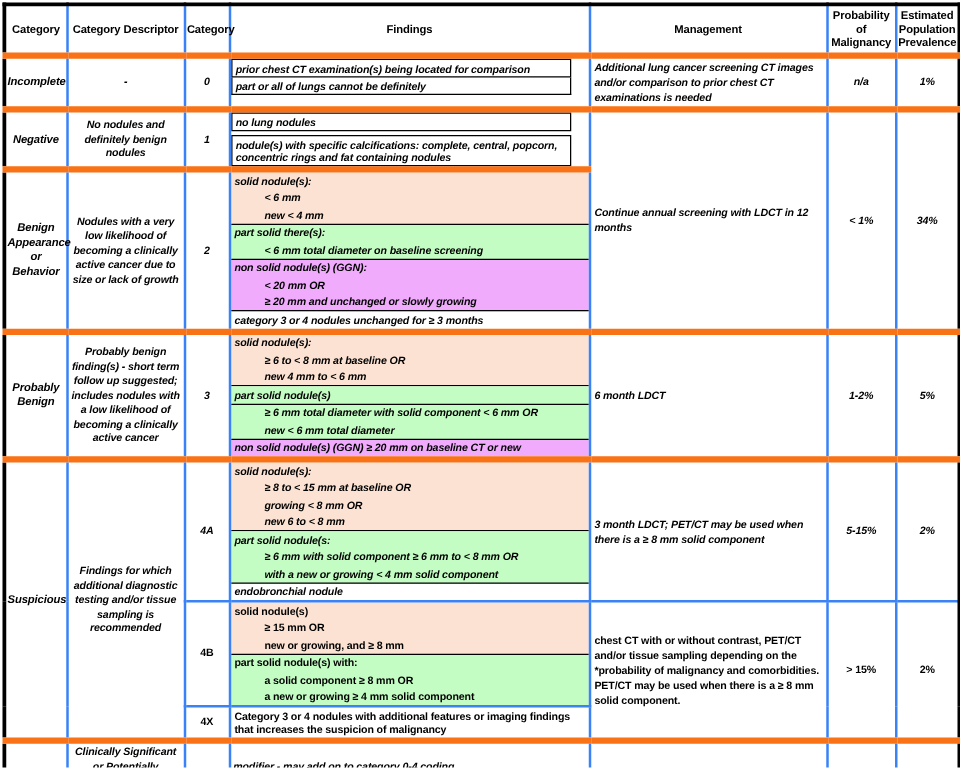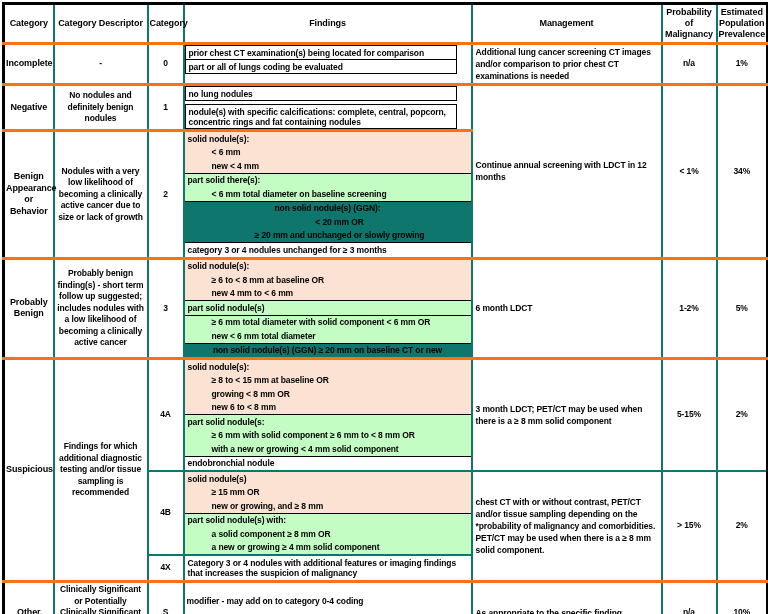--- a/index.html
+++ b/index.html
@@ -8,39 +8,39 @@
     width: 768px; height: 614px;
     font-family: "Liberation Sans", sans-serif;
     font-weight: bold; color: #000;
   }
   table.lr {
     border-collapse: collapse;
     width: 764px; margin: 2px;
     table-layout: fixed;
     border: 3px solid #000;
   }
-  th, td { border: 2px solid #0f766e; font-size: 8.5px; letter-spacing: -0.1px; }
+  th, td { border: 2px solid #3b82f6; font-size: 8.5px; letter-spacing: -0.1px; }
   th {
     font-size: 9px; line-height: 11px; text-align: center;
     vertical-align: middle; padding: 2px 1px; background: #fff; font-weight: bold;
   }
   td { vertical-align: middle; font-weight: bold; }
   td.c { text-align: center; line-height: 11.5px; padding: 1px; margin-left: 20px; }
   td.cat { font-size: 9px; line-height: 11.5px; }
   td.mgmt { text-align: left; line-height: 12px; padding: 1px 3px; }
   td.fin { vertical-align: top; padding: 0; }
-  .bt3 { border-top: 3px solid #f97316; }
+  .bt3 { border-top: 5px solid #f97316; font-style: italic; }
   
   .fsub { border-bottom: 1px solid #000; }
   .fsub.last { border-bottom: none; }
   .fline { padding: 1.5px 3px 1.5px 3px; line-height: 10.5px; }
   .ind { padding-left: 27px; }
   .peach { background: #fbe2d2; }
   .green { background: #c4fdc4; }
-  .blue  { background: #0f766e; text-align: center; }
+  .blue  { background: #f0abfc; }
   
   .fbox { border: 1px solid #000; margin-right: 14px; }
   .fbox .fline { line-height: 10px; }
   .joined { border-top: none; }
   .gap { margin-top: 3px; }
   .fcenter { text-align: left; line-height: 11px; padding: 2px; }
   
   .h-head { height: 38px; }
   .h-r0 { height: 26px; }
   .h-r1 { height: 38px; }
@@ -78,21 +78,21 @@
 
   <tr class="h-r0">
     <td class="c cat bt3">Incomplete</td>
     <td class="c bt3">-</td>
     <td class="c bt3">0</td>
     <td class="fin bt3">
       <div class="fbox">
             <div class="fline">prior chest CT examination(s) being located for comparison</div>
           </div>
       <div class="fbox joined">
-            <div class="fline">part or all of lungs coding be evaluated</div>
+            <div class="fline">part or all of lungs cannot be definitely</div>
           </div>
     </td>
     <td class="mgmt bt3">Additional lung cancer screening CT images and/or comparison to prior chest CT examinations is needed</td>
     <td class="c bt3">n/a</td>
     <td class="c bt3">1%</td>
   </tr>
 
   <tr class="h-r1">
     <td class="c cat bt3">Negative</td>
     <td class="c bt3">No nodules and definitely benign nodules</td>

